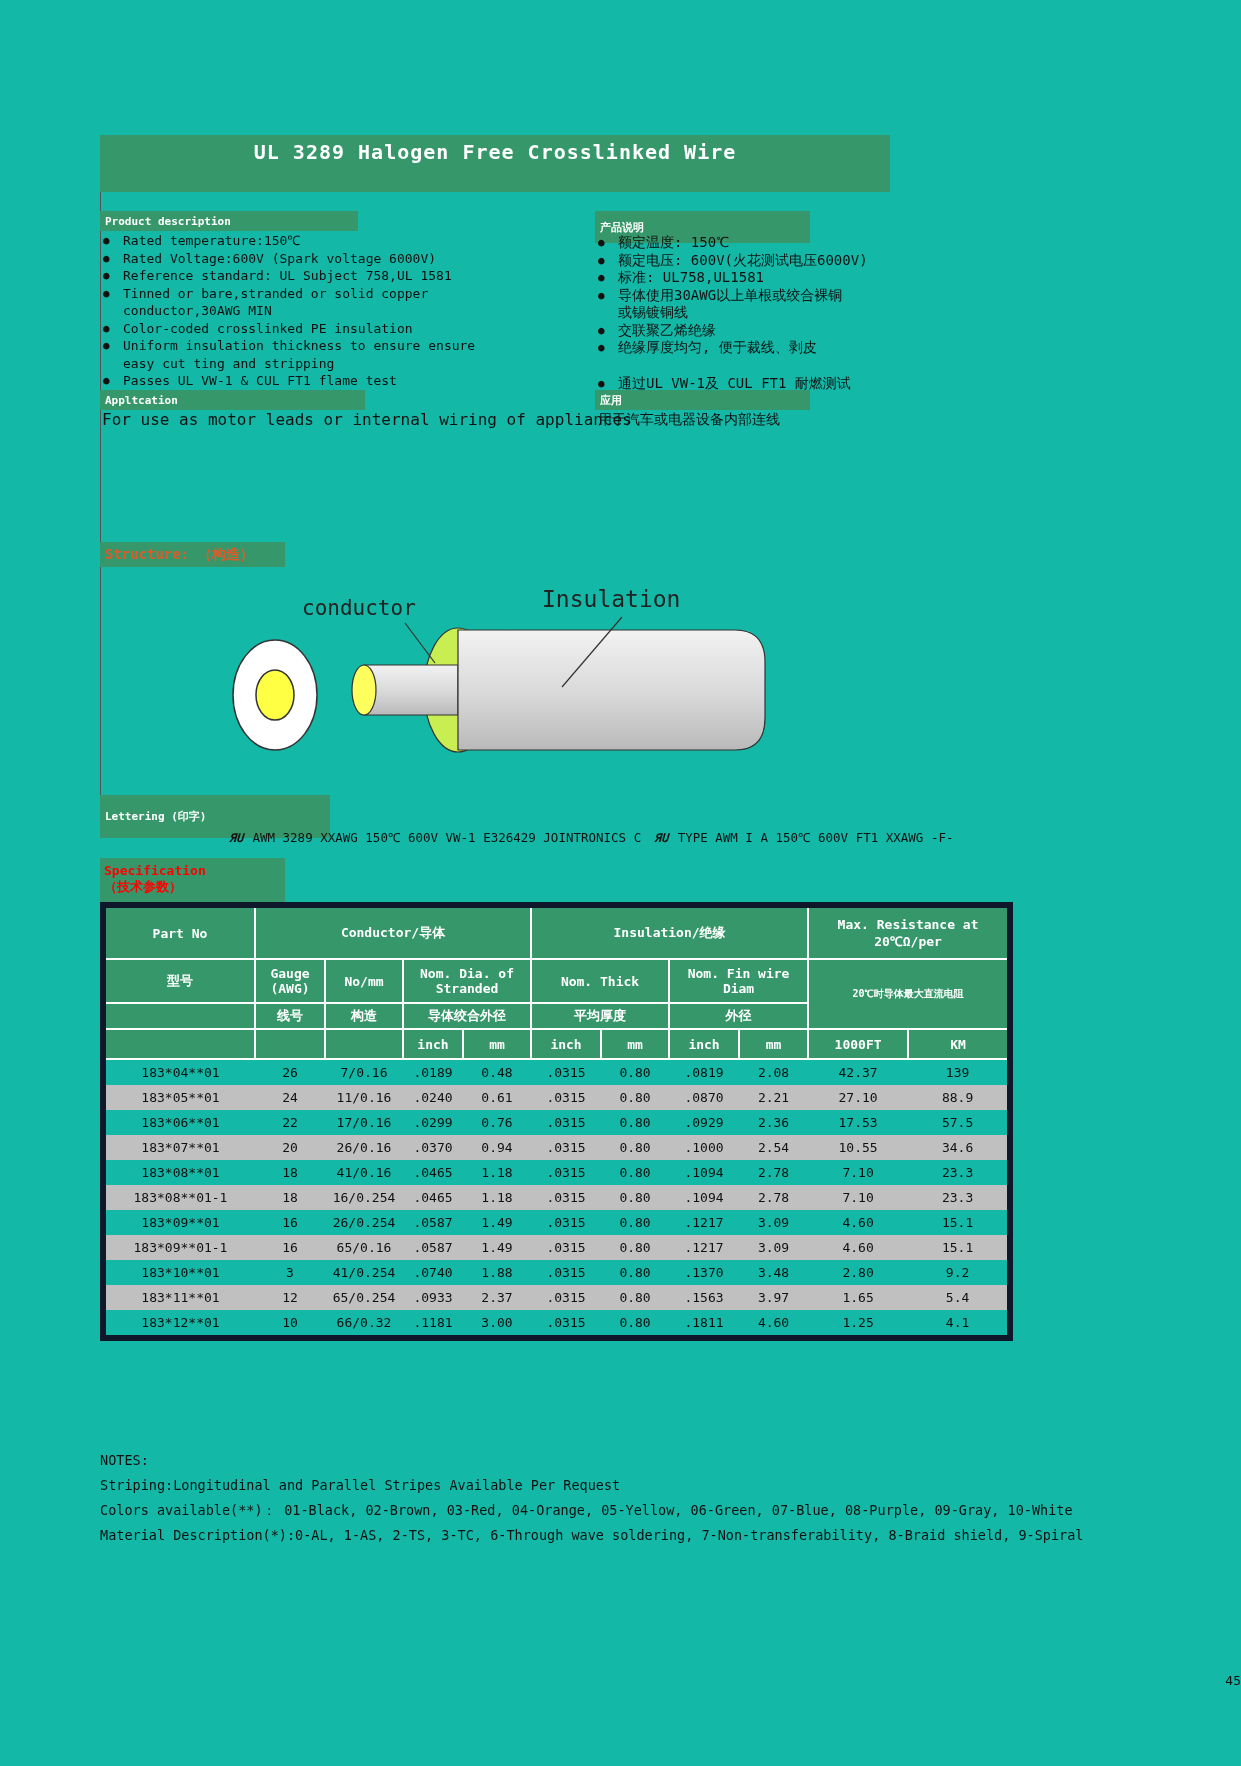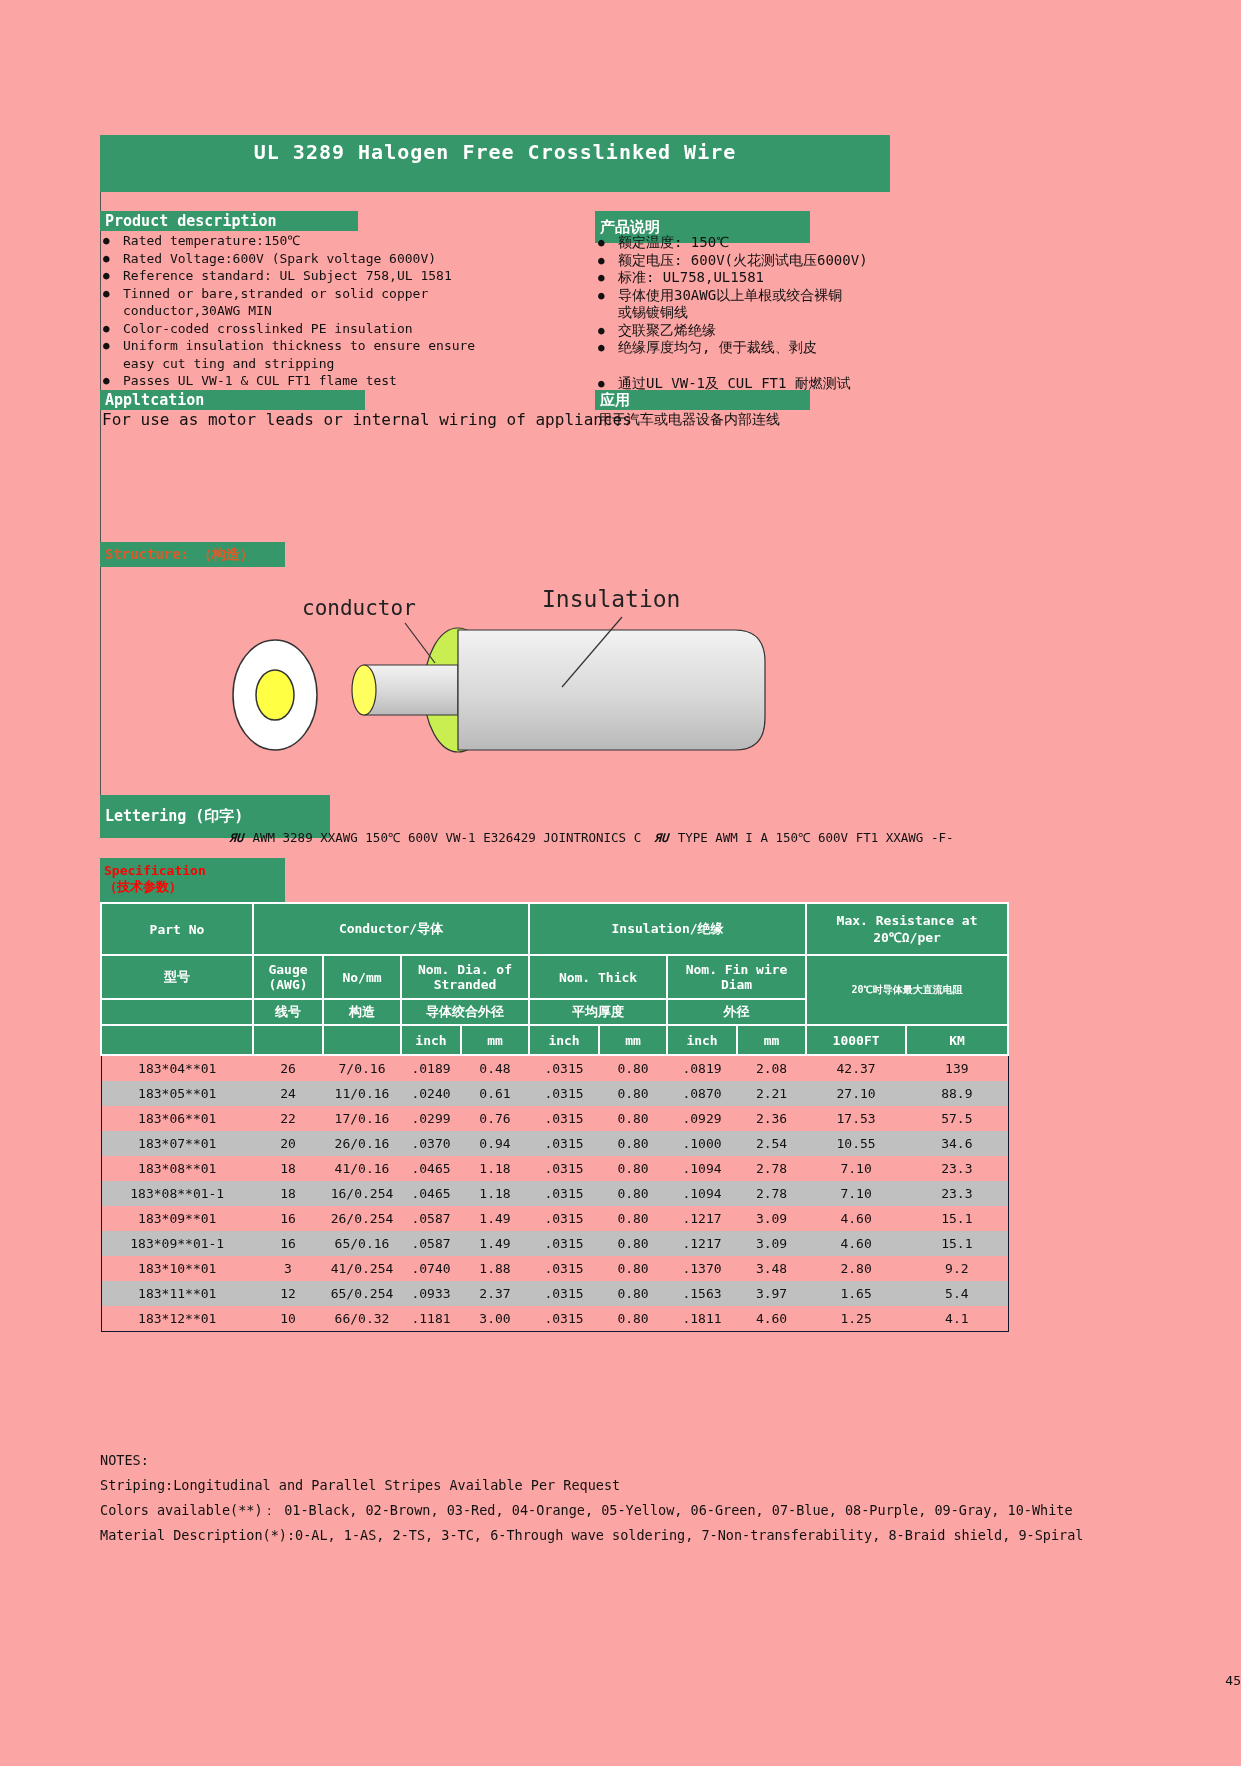--- a/index.html
+++ b/index.html
@@ -3,32 +3,32 @@
 <meta charset="utf-8">
 <style>
   :root{
     --green:#36986A;
     --structure:#E05A28;
     --specred:#FF0000;
     --stripe:#C0C0C0;
   }
   html,body{margin:0;padding:0;background:#fff;}
   body{font-family:"DejaVu Sans Mono","Liberation Mono",monospace;color:#111;}
-  #page{position:relative;width:1241px;height:1766px;background:#fca5a5;overflow:hidden;}
+  #page{position:relative;width:1241px;height:1766px;background:#14b8a6;overflow:hidden;}
   .abs{position:absolute;}
 
   
   .banner{left:100px;top:135px;width:790px;height:57px;background:var(--green);color:#fff;text-align:center;}
   .banner .l1{font-size:20px;font-weight:bold;letter-spacing:1px;padding-top:5px;}
   .banner .l2{font-size:19px;font-weight:bold;margin-top:2px;}
 
   .left-rule{left:100px;top:192px;width:1px;height:633px;background:#555;}
 
   
-  .greenbar{background:var(--green);color:#fff;font-weight:bold;display:flex;align-items:center;padding-left:5px;box-sizing:border-box;font-size:15px;}
+  .greenbar{background:var(--green);color:#fff;font-weight:bold;display:flex;align-items:center;padding-left:5px;box-sizing:border-box;font-size:11px;}
   .bar-pd{left:100px;top:211px;width:258px;height:20px;}
   .bar-pdzh{left:595px;top:211px;width:215px;height:32px;}
   .bar-app{left:100px;top:390px;width:265px;height:20px;}
   .bar-appzh{left:595px;top:390px;width:215px;height:20px;}
   .bar-structure{left:100px;top:542px;width:185px;height:25px;color:var(--structure);font-size:14px;}
   .bar-lettering{left:100px;top:795px;width:230px;height:43px;}
   .box-spec{left:100px;top:858px;width:185px;height:44px;background:var(--green);color:var(--specred);font-weight:bold;font-size:13px;line-height:16px;padding:5px 0 0 4px;box-sizing:border-box;}
 
   
   .bullets{line-height:17.5px;}
@@ -45,21 +45,21 @@
   
   .diagram{left:190px;top:575px;}
 
   
   .lettering-line{left:230px;top:829px;width:830px;font-size:12.5px;white-space:nowrap;}
   .ur{font-weight:bold;font-style:italic;display:inline-block;transform:skewX(-6deg);margin:0 8px 0 14px;font-size:12px;}
   .ur:first-child{margin-left:0;}
 
   
   .spec{left:100px;top:902px;}
-  table.spec-table{border-collapse:collapse;table-layout:fixed;width:907px;border:1px solid #0f172a;}
+  table.spec-table{border-collapse:collapse;table-layout:fixed;width:907px;border:6px solid #0f172a;}
   table.spec-table th{background:var(--green);color:#fff;border:2px solid #fff;font-weight:bold;font-size:13px;padding:0;text-align:center;overflow:hidden;}
   .rowA th{height:50px;font-size:14px;}
   .rowB th{height:42px;}
   .rowC th{height:24px;}
   .rowD th{height:28px;}
   th.u-bg{font-size:13px;}
   th.u-sm{font-weight:normal;font-size:12px;}
   table.spec-table td{text-align:center;font-size:13px;height:25px;padding:0;border:none;}
   tr.alt td{background:var(--stripe);}
 

